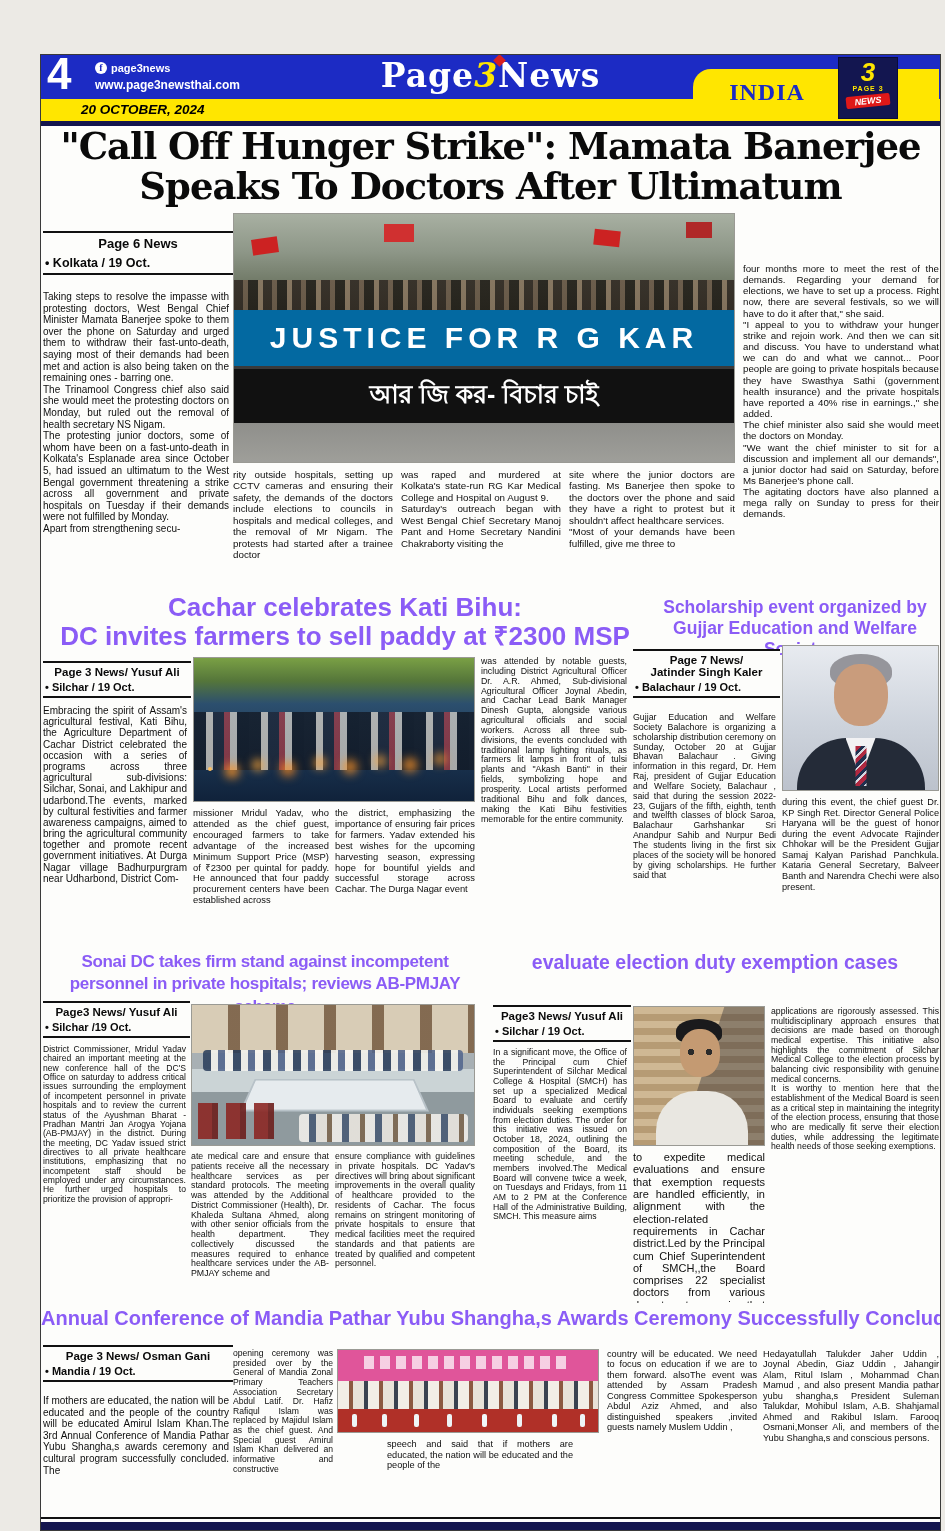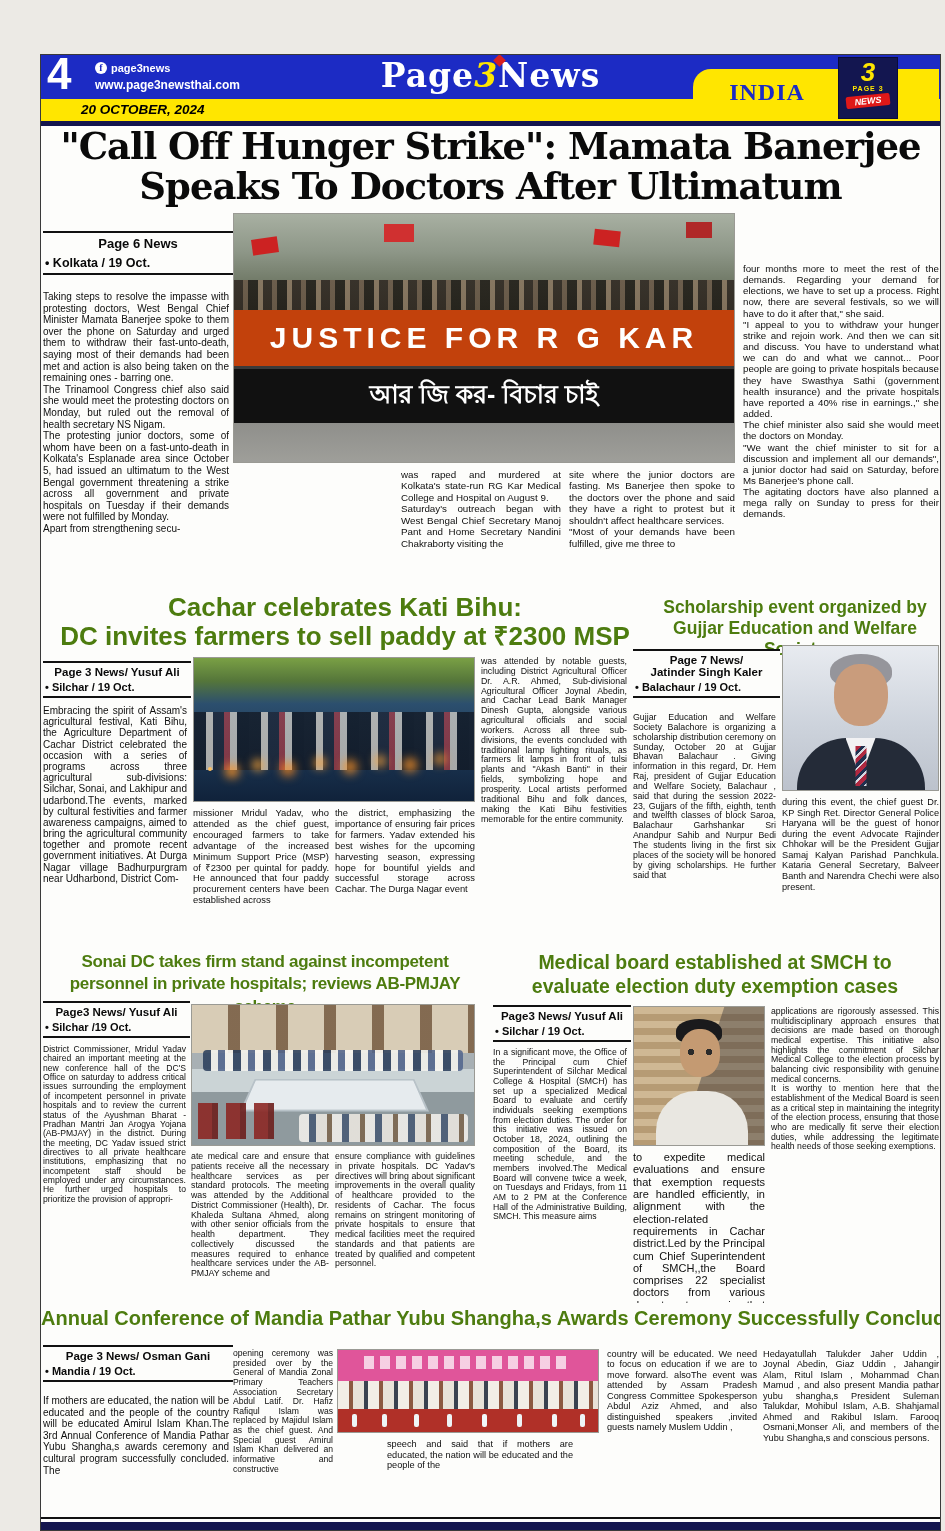--- a/index.html
+++ b/index.html
@@ -32,21 +32,21 @@
   .logo3{color:#ffe600;font-size:26px;font-weight:bold;font-style:italic;text-align:center;line-height:26px;margin-top:1px;}
   .logop3{color:#ffe600;font-size:7px;font-weight:bold;text-align:center;letter-spacing:1px;}
   .logonews{margin:3px auto 0;width:44px;background:#e01818;color:#fff;font-size:9px;font-weight:bold;
             font-style:italic;text-align:center;transform:rotate(-6deg);border-radius:2px;padding:1px 0;}
   #date-text{position:absolute;left:40px;top:47px;font-size:13.5px;font-weight:bold;color:#000;z-index:3;font-style:italic;}
 
   
   .serifhead{position:absolute;font-family:"DejaVu Serif",serif;font-weight:bold;color:#0a0a0a;
              text-align:center;letter-spacing:-1px;}
   #lead-head{left:0;top:72px;width:100%;font-size:37px;line-height:1.08;}
-  .sanshead{position:absolute;font-weight:bold;color:#4d7c0f;text-align:center;}
+  .sanshead{position:absolute;font-weight:bold;color:#8b5cf6;text-align:center;}
   #kati-head{left:0;top:538px;width:608px;font-size:26px;line-height:1.13;}
   #sch-head{left:610px;top:542px;width:288px;font-size:17.5px;line-height:1.2;}
   #dc-head{left:0;top:896px;width:448px;font-size:17px;line-height:1.32;letter-spacing:-0.3px;}
   #smch-head{left:450px;top:896px;width:448px;font-size:19.5px;line-height:1.22;}
   #man-head{left:0;top:1252px;width:899px;font-size:20px;white-space:nowrap;}
 
   
   .byl{position:absolute;border-top:2px solid #111;border-bottom:2px solid #111;padding:3px 2px;
        font-weight:bold;color:#0a0a0a;background:#fdfdfb;}
   .byl .b1{font-size:11.5px;text-align:center;}
@@ -89,21 +89,21 @@
   .photo{position:absolute;overflow:hidden;border:1px solid #9a9a94;box-sizing:border-box;background:#ccc;}
   #lead-photo{left:192px;top:158px;width:502px;height:250px;}
   .lp-crowd{position:relative;height:96px;background:linear-gradient(180deg,#a8b0a2,#8d9687 40%,#6d7663 75%,#4f5845);}
   .flag{position:absolute;width:26px;height:16px;background:#c22;}
   .flag.f1{left:18px;top:24px;transform:rotate(-8deg);}
   .flag.f2{left:150px;top:10px;width:30px;height:18px;background:#d03030;}
   .flag.f3{left:360px;top:16px;transform:rotate(6deg);}
   .flag.f4{left:452px;top:8px;background:#b02828;}
   .lp-heads{position:absolute;bottom:0;width:100%;height:30px;opacity:.85;
     background:repeating-linear-gradient(90deg,#2e2620 0 9px,#6b5948 9px 14px,#1f1b16 14px 24px,#8a7660 24px 29px);}
-  .lp-banner1{height:56px;background:#c2410c;color:#fff;font-weight:bold;font-size:30px;letter-spacing:5px;
+  .lp-banner1{height:56px;background:#0369a1;color:#fff;font-weight:bold;font-size:30px;letter-spacing:5px;
     display:flex;align-items:center;justify-content:center;}
   .lp-banner2{height:54px;background:#111;border-top:3px solid #3a3a3a;color:#fff;font-weight:bold;font-size:25px;
     display:flex;align-items:center;justify-content:center;}
   .lp-road{height:84px;background:linear-gradient(180deg,#8f8f8b,#a3a39e 60%,#96968f);}
 
   #kati-photo{left:152px;top:602px;width:282px;height:145px;
     background:linear-gradient(180deg,#7aa045 0%,#55763a 16%,#2c4f6e 32%,#1e3a58 58%,#10223a 100%);}
   .k-people{position:absolute;left:0;top:38%;width:100%;height:40%;opacity:.9;
     background:repeating-linear-gradient(90deg,rgba(20,28,40,.92) 0 12px,rgba(216,210,200,.85) 12px 19px,
       rgba(30,40,58,.92) 19px 30px,rgba(170,60,70,.8) 30px 36px,rgba(222,216,206,.8) 36px 43px,rgba(18,26,38,.92) 43px 55px);}
@@ -212,20 +212,21 @@
       <div class="lp-heads"></div>
     </div>
     <div class="lp-banner1">
         <span>JUSTICE FOR R G KAR</span>
       </div>
     <div class="lp-banner2">
         <span>আর জি কর- বিচার চাই</span>
       </div>
     <div class="lp-road"></div>
   </div>
+  <div id="lead-col2" class="col">rity outside hospitals, setting up CCTV cameras and ensuring their safety, the demands of the doctors include elections to councils in hospitals and medical colleges, and the removal of Mr Nigam. The protests had started after a trainee doctor</div>
   <div id="lead-col3" class="col">was raped and murdered at Kolkata's state-run RG Kar Medical College and Hospital on August 9.
 Saturday's outreach began with West Bengal Chief Secretary Manoj Pant and Home Secretary Nandini Chakraborty visiting the</div>
   <div id="lead-col4" class="col">site where the junior doctors are fasting. Ms Banerjee then spoke to the doctors over the phone and said they have a right to protest but it shouldn't affect healthcare services.
 "Most of your demands have been fulfilled, give me three to</div>
   <div id="lead-col5" class="col">four months more to meet the rest of the demands. Regarding your demand for elections, we have to set up a process. Right now, there are several festivals, so we will have to do it after that," she said.
 "I appeal to you to withdraw your hunger strike and rejoin work. And then we can sit and discuss. You have to understand what we can do and what we cannot... Poor people are going to private hospitals because they have Swasthya Sathi (government health insurance) and the private hospitals have reported a 40% rise in earnings.," she added.
 The chief minister also said she would meet the doctors on Monday.
 "We want the chief minister to sit for a discussion and implement all our demands", a junior doctor had said on Saturday, before Ms Banerjee's phone call.
 The agitating doctors have also planned a mega rally on Sunday to press for their demands.</div>
 
@@ -278,21 +279,20 @@
     <div class="dcp-doors"></div>
     <div class="dcp-people1"></div>
     <div class="dcp-table"></div>
     <div class="dcp-chairs"></div>
     <div class="dcp-people2"></div>
   </div>
   <div id="dc-col2" class="col">ate medical care and ensure that patients receive all the necessary healthcare services as per standard protocols. The meeting was attended by the Additional District Commissioner (Health), Dr. Khaleda Sultana Ahmed, along with other senior officials from the health department. They collectively discussed the measures required to enhance healthcare services under the AB-PMJAY scheme and</div>
   <div id="dc-col3" class="col">ensure compliance with guidelines in private hospitals. DC Yadav's directives will bring about significant improvements in the overall quality of healthcare provided to the residents of Cachar. The focus remains on stringent monitoring of private hospitals to ensure that medical facilities meet the required standards and that patients are treated by qualified and competent personnel.</div>
 
   <div id="smch-head" class="sanshead">
-    <div>Medical board established at SMCH to</div>
     <div>evaluate election duty exemption cases</div>
   </div>
   <div id="smch-byl" class="byl">
     <div class="b1">Page3 News/ Yusuf Ali</div>
     <div class="dl">• Silchar  / 19   Oct.</div>
   </div>
   <div id="smch-col1" class="col">In a significant move, the Office of the Principal cum Chief Superintendent of Silchar Medical College &amp; Hospital (SMCH) has set up a specialized Medical Board to evaluate and certify individuals seeking exemptions from election duties. The order for this initiative was issued on October 18, 2024, outlining the composition of the Board, its meeting schedule, and the members involved.The Medical Board will convene twice a week, on Tuesdays and Fridays, from 11 AM to 2 PM at the Conference Hall of the Administrative Building, SMCH. This measure aims</div>
   <div id="smch-photo" class="photo">
     <div class="sp-shadow"></div>
     <div class="sp-hair"></div>
@@ -310,18 +310,18 @@
     <div class="dl">•   Mandia  /  19   Oct.</div>
   </div>
   <div id="man-col1" class="col">If mothers are educated, the nation will be educated and the people of the country will be educated Amirul Islam Khan.The 3rd Annual Conference of Mandia Pathar Yubu Shangha,s awards ceremony and cultural program successfully concluded. The</div>
   <div id="man-col2" class="col">opening ceremony was presided over by the General of Mandia Zonal Primary Teachers Association Secretary Abdul Latif. Dr. Hafiz Rafiqul Islam was replaced by Majidul Islam as the chief guest.  And Special guest Amirul Islam Khan delivered an informative and constructive</div>
   <div id="man-photo" class="photo">
     <div class="mp-bannertext"></div>
     <div class="mp-people"></div>
     <div class="mp-bottles"></div>
   </div>
   <div id="man-col3" class="col">speech and said that if mothers are educated, the nation will be educated and the people of the</div>
-  <div id="man-col4" class="col">country will be educated. We need to focus on education if we are to move forward. alsoThe event was attended by Assam Pradesh Congress Committee Spokesperson Abdul Aziz Ahmed, and also distinguished speakers ,invited guests namely Muslem Uddin ,</div>
+  <div id="man-col4" class="col">country will be educated. We need to focus on education if we are to them forward. alsoThe event was attended by Assam Pradesh Congress Committee Spokesperson Abdul Aziz Ahmed, and also distinguished speakers ,invited guests namely Muslem Uddin ,</div>
   <div id="man-col5" class="col">Hedayatullah Talukder   Jaher Uddin , Joynal Abedin, Giaz Uddin , Jahangir Alam, Ritul Islam , Mohammad Chan Mamud , and also present   Mandia pathar yubu shangha,s President      Suleman Talukdar, Mohibul Islam, A.B. Shahjamal Ahmed and Rakibul Islam. Farooq Osmani,Monser Ali, and members of the Yubu Shangha,s and conscious persons.</div>
 
   <div id="bottom-rule"></div>
   <div id="bottom-navy"></div>
 </div>
 
 </body></html>

